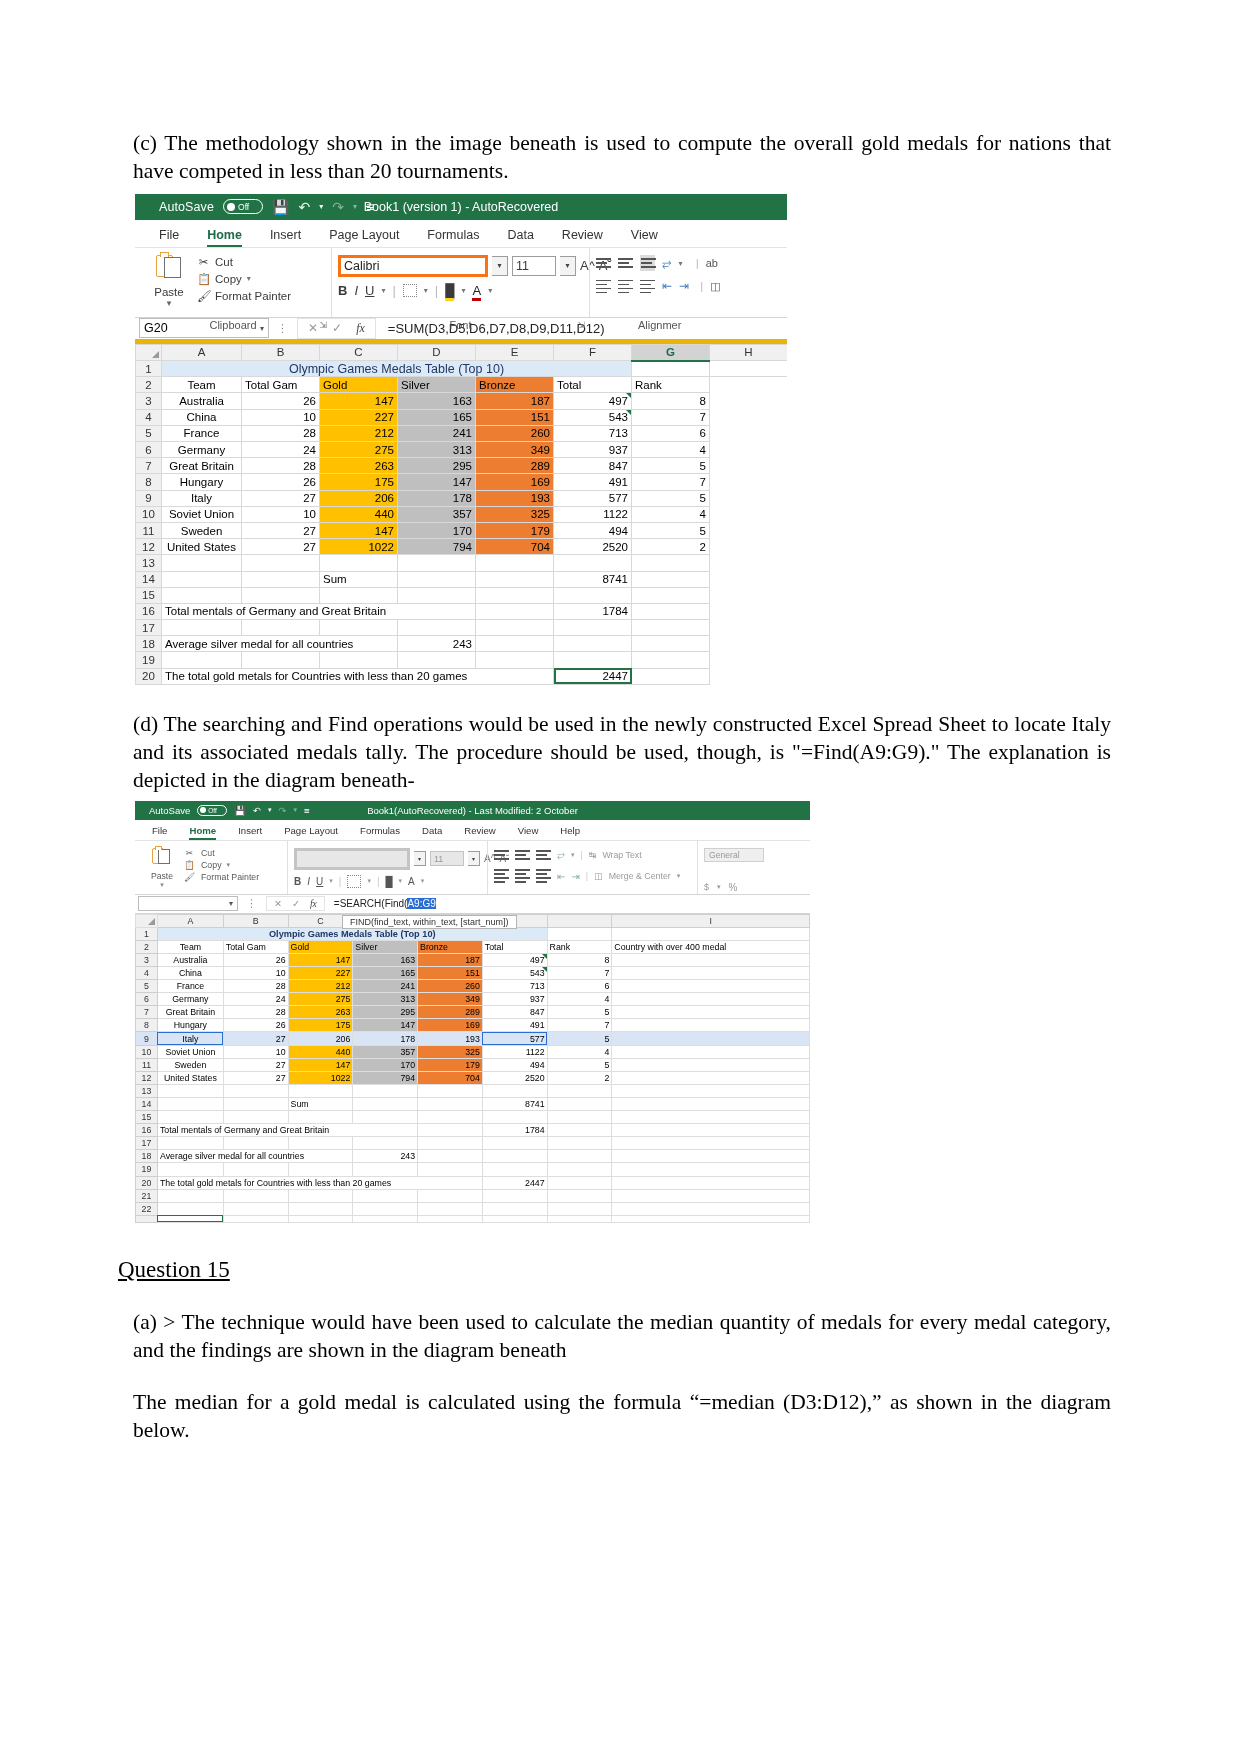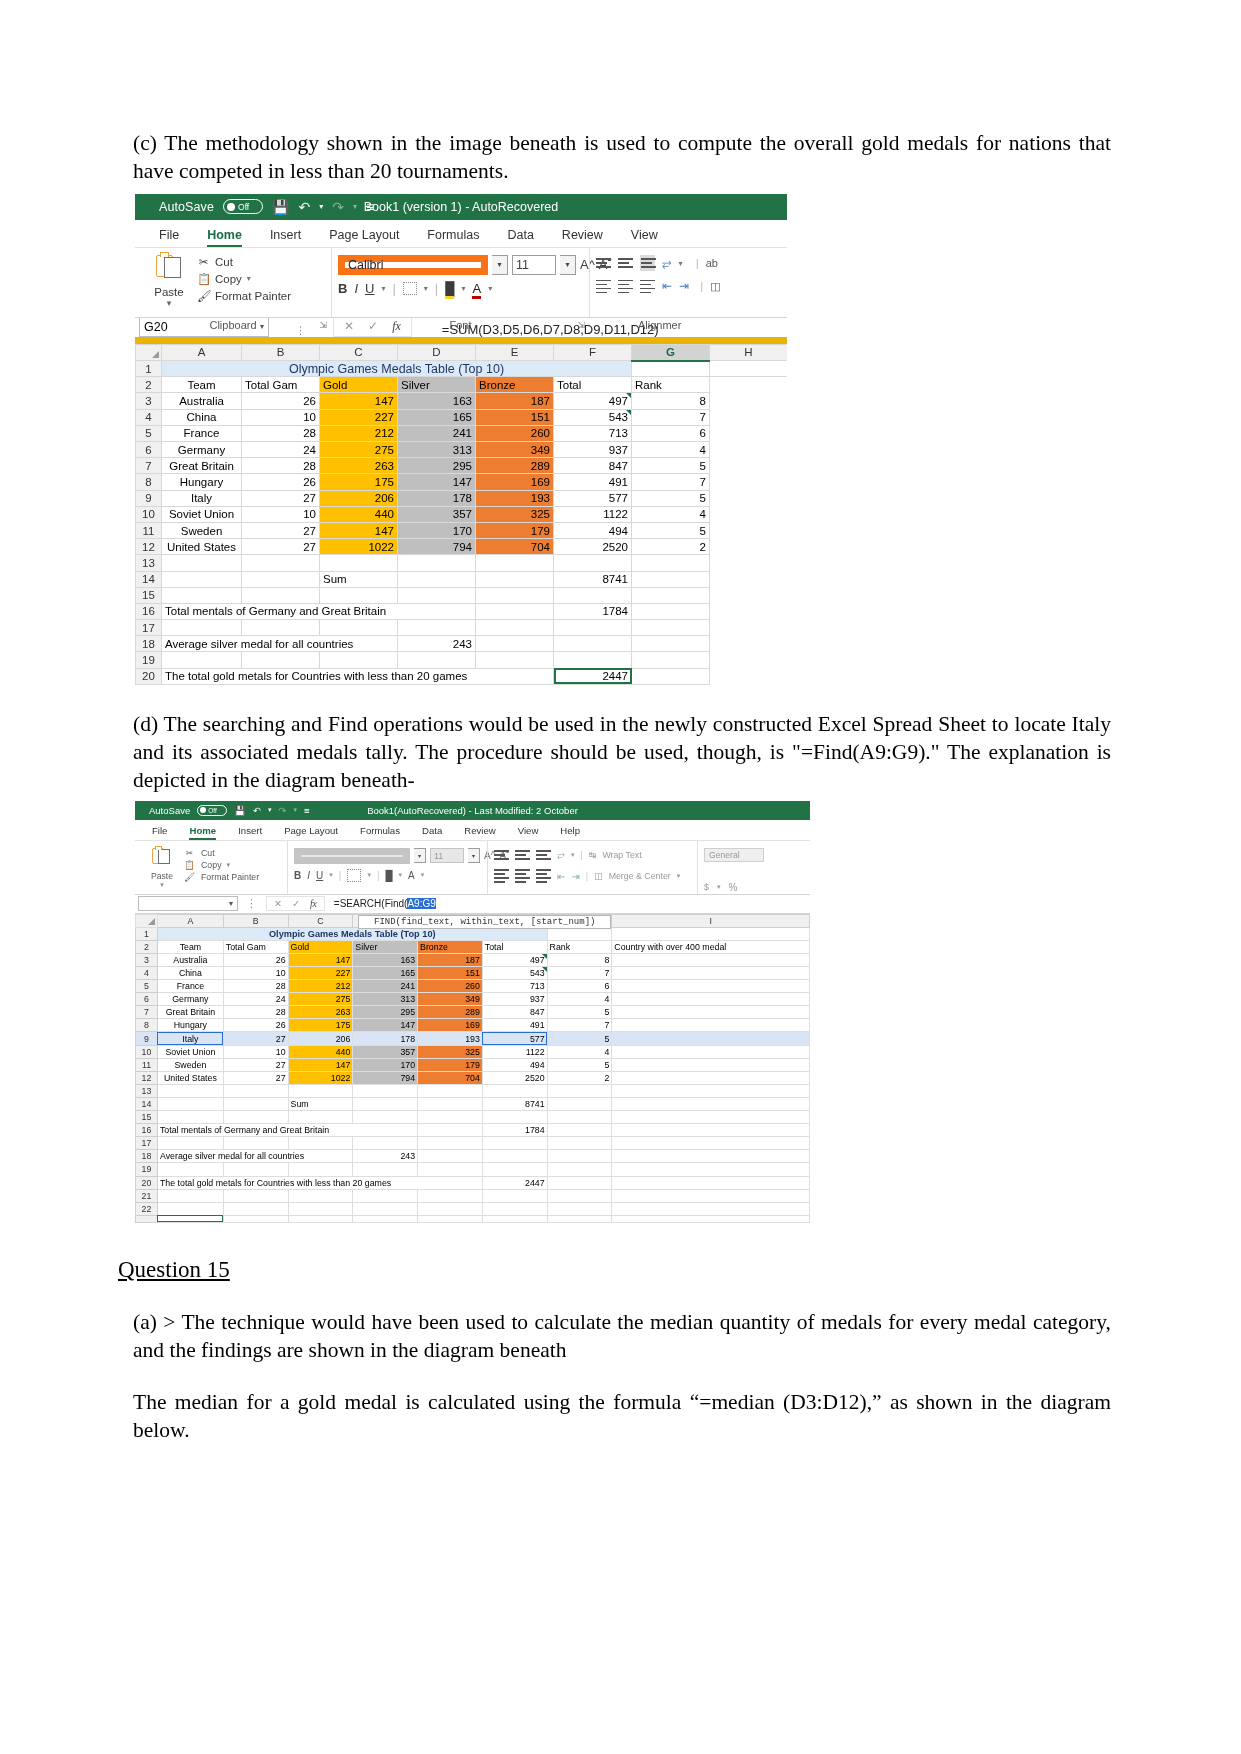--- a/index.html
+++ b/index.html
@@ -88,22 +88,22 @@
   .paste-ico .clip{position:absolute;left:5px;top:-2px;width:9px;height:5px;border:1.6px solid #e8a33d;border-bottom:none;background:#fff;}
   .paste-word{font-size:11.5px;margin-top:2px;}
   .paste-caret{font-size:9px;color:#666;}
   .clip-right { display:flex; flex-direction:column; gap:3px; padding-top:3px; font-size:11.5px;}
   .clip-right div { display:flex; align-items:center; gap:5px; }
   .mini-ico { width:13px; display:inline-block; text-align:center; }
 
   .font-grp { width:258px; }
   .font-row1 { display:flex; align-items:center; gap:4px; }
   .fname {
-    width:150px; height:20px; border:7px solid #f97316; background:#fff;
-    font-size:12.5px; padding:1px 3px; color:#222; display:flex; align-items:center;
+    width:150px; height:20px; border:3px solid #f97316; background:#fff;
+    font-size:12.5px; padding:8px 3px; color:#222; display:flex; align-items:center;
   }
   .drop {
     width:16px;height:20px;border:1px solid #9c9c9c;border-left:none;background:#f3f3f3;
     display:flex;align-items:center;justify-content:center;font-size:8px;color:#444;
   }
   .fsize {
     width:44px;height:20px;border:1px solid #9c9c9c;background:#fff;font-size:12.5px;
     padding:1px 3px; display:flex;align-items:center;
   }
   .aa { font-size:13px; }
@@ -120,22 +120,22 @@
   .lines { display:inline-block; width:15px; }
   .lines i { display:block; height:1.6px; background:#555; margin:2.4px 0; }
   .lines i:nth-child(1){width:15px}
   .lines i:nth-child(2){width:11px}
   .lines i:nth-child(3){width:15px}
   .lines i:nth-child(4){width:11px}
   .al-sel { background:#dcdcdc; padding:1px 1px; }
 
   
   .xl1 .fbar {
-    display:flex; align-items:flex-end; height:26px; background:#fff;
-    border-bottom:7px solid #eab308; font-size:12.5px; padding:0 0 0 4px;gap:18px;
+    display:flex; align-items:center; height:26px; background:#fff;
+    border-bottom:5px solid #eab308; font-size:12.5px; padding:0 0 0 4px;
   }
   .namebox {
     width:130px;height:20px;border:1px solid #bdbdbd;background:#fff;
     display:flex;align-items:center;justify-content:space-between;padding:0 4px;
     font-size:12.5px;
   }
   .namebox .cv{font-size:8px;color:#555;}
   .fb-dots { padding:0 8px; color:#888; letter-spacing:1px; font-size:11px;}
   .fb-btns { display:flex; align-items:center; gap:14px; padding:0 10px;
              border:1px solid #e3e3e3; height:21px; color:#9a9a9a; font-size:12px;}
@@ -201,23 +201,22 @@
   .xl2 .font-grp{width:200px;}
   .xl2 .font-row2{gap:6px;font-size:10px;margin-top:5px;color:#555;}
   .xl2 .fbar { display:flex; align-items:center; height:19px; background:#fff;
      border-bottom:1px solid #d4d4d4; font-size:9.5px; padding-left:3px; position:relative;}
   .xl2 .namebox{width:100px;height:15px;font-size:9.5px;}
   .xl2 .fb-btns{gap:10px;padding:0 7px;height:15px;font-size:9.5px;}
   .xl2 .fb-input{padding-left:9px;font-size:10px;}
   .hi-sel { background:#2a6ed4; color:#fff; }
   .tooltip {
     position:absolute; border:1px solid #b5b5b5; background:#fff;
-    font-size:9px; padding:1px 15px; color:#333; white-space:nowrap;
-    font-family:Liberation Mono, monospace;
-    margin-left:16px;
+    font-size:9px; padding:1px 7px; color:#333; white-space:nowrap;
+    font-family:Liberation Sans, sans-serif;
   }
   .grid2 { width:100%; border-collapse:collapse; table-layout:fixed; font-size:8.8px;}
   .grid2 td, .grid2 th { border:1px solid #dedede; height:13.1px; padding:0 2px;
     overflow:hidden; white-space:nowrap; font-weight:normal;}
   .grid2 .colhead{background:#f0f0f0;text-align:center;color:#333;height:12px;border:1px solid #cfcfcf;font-size:8.8px;}
   .grid2 .rowhead{background:#f0f0f0;text-align:center;color:#333;width:20px;border:1px solid #cfcfcf;font-size:8.8px;}
   .grid2 .t-title{background:#dce9f7;text-align:center;font-weight:bold;font-size:9.2px;color:#1f3864;}
   .rowsel td { background:#d9e4f5 !important; }
   .italy-box { outline:1.5px solid #2a6ed4; outline-offset:-1px; }
   .blank-sel { outline:1.5px solid #217346; outline-offset:-1px; }

